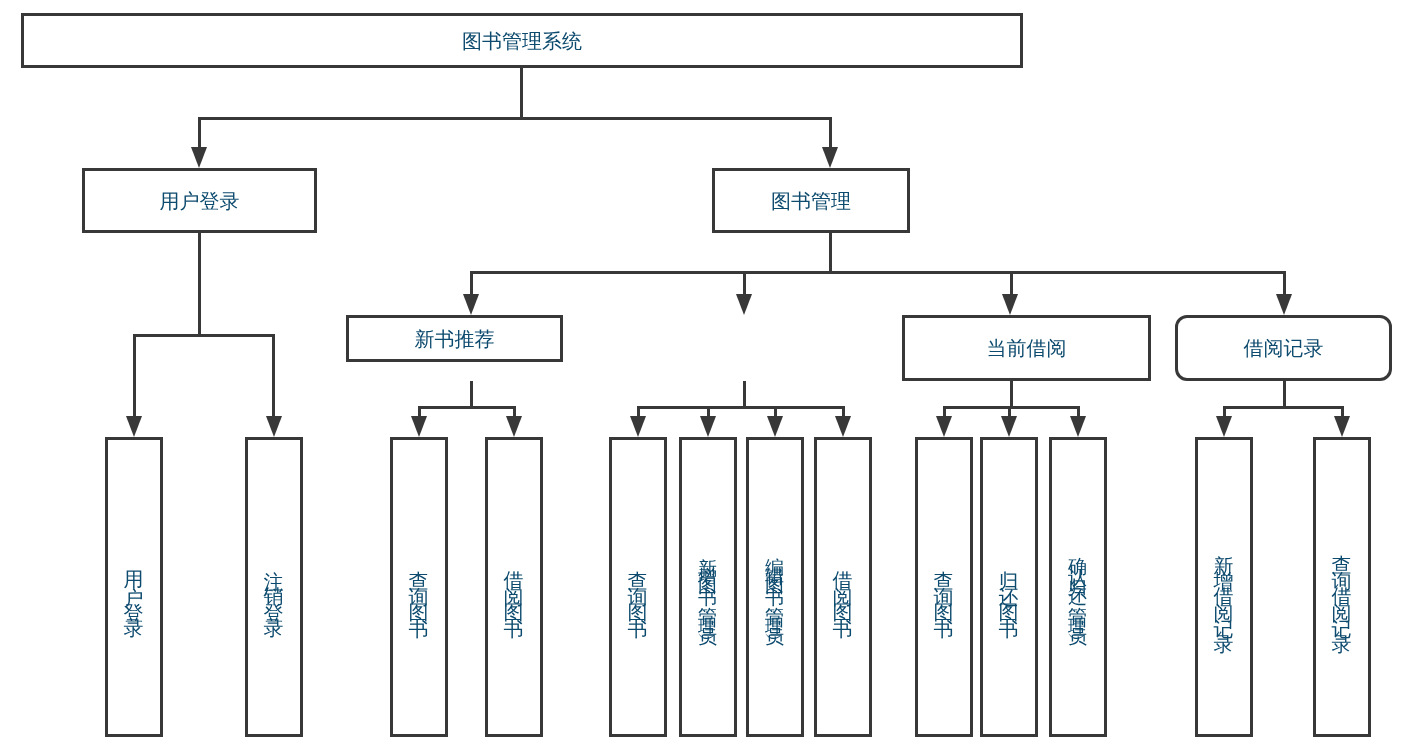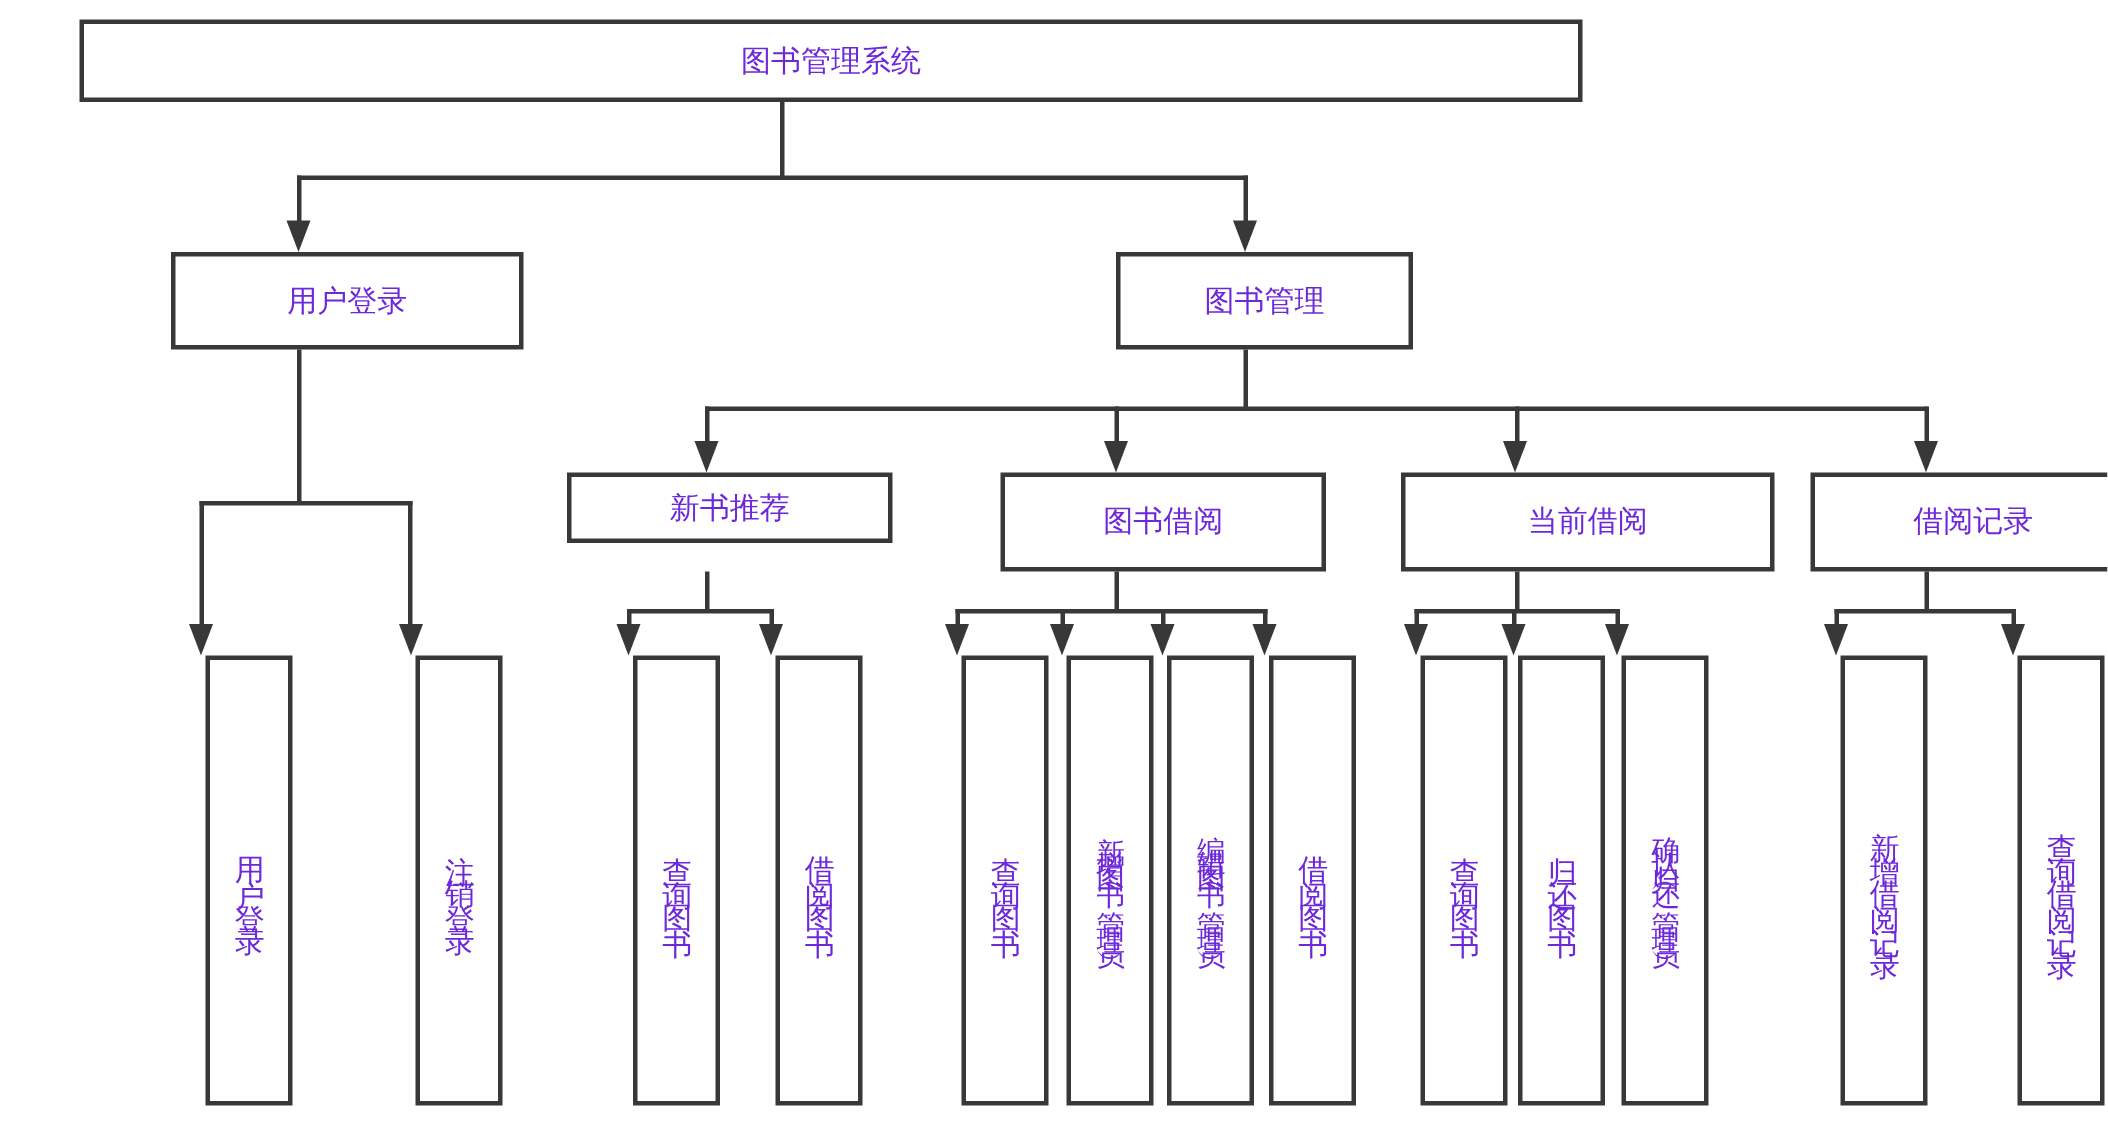--- a/index.html
+++ b/index.html
@@ -2,23 +2,23 @@
 <html><head>
 <meta charset="utf-8">
 <style>
   html,body{margin:0;padding:0;background:#fff;}
   #canvas{
     position:relative;width:1405px;height:747px;background:#fff;overflow:hidden;
     font-family:"Liberation Sans","DejaVu Sans",sans-serif;
   }
   .box{
     position:absolute;box-sizing:border-box;background:#fff;
-    border:3px solid #383838;color:#6d28d9;
+    border:3px solid #383838;color:#0c4a6e;
     display:flex;align-items:center;justify-content:center;
-    font-size:20px;line-height:1;white-space:nowrap;margin-left:32px;
+    font-size:20px;line-height:1;white-space:nowrap;
   }
   .leaf{
     writing-mode:vertical-rl;text-orientation:mixed;
     letter-spacing:16px;white-space:normal;
   }
   .leaf.tight{letter-spacing:10px;font-size:19px;}
   .v{position:absolute;width:3px;background:#383838;}
   .h{position:absolute;height:3px;background:#383838;}
   .arrow{
     position:absolute;width:0;height:0;
@@ -34,23 +34,22 @@
 <body>
 
 <div id="canvas">
 
   <div class="box" style="left:21px;top:13px;width:1002px;height:55px;">图书管理系统</div>
 
   <div class="box" style="left:82px;top:168px;width:235px;height:65px;">用户登录</div>
   <div class="box" style="left:712px;top:168px;width:198px;height:65px;">图书管理</div>
 
   <div class="box" style="left:346px;top:315px;width:217px;height:47px;">新书推荐</div>
-  <div class="box" style="left:635px;top:315px;width:217px;height:66px;">图书借阅</div>
   <div class="box" style="left:902px;top:315px;width:249px;height:66px;">当前借阅</div>
-  <div class="box" style="left:1175px;top:315px;width:217px;height:66px;">借阅记录</div>
+  <div class="box" style="left:1175px;top:315px;width:217px;height:66px;border-radius:12px;">借阅记录</div>
 
   <div class="box leaf" style="left:105px;top:437px;width:58px;height:300px;">用户登录</div>
   <div class="box leaf" style="left:245px;top:437px;width:58px;height:300px;">注销登录</div>
   <div class="box leaf" style="left:390px;top:437px;width:58px;height:300px;">查询图书</div>
   <div class="box leaf" style="left:485px;top:437px;width:58px;height:300px;">借阅图书</div>
   <div class="box leaf" style="left:609px;top:437px;width:58px;height:300px;">查询图书</div>
   <div class="box leaf tight" style="left:679px;top:437px;width:58px;height:300px;">新增图书（管理员）</div>
   <div class="box leaf tight" style="left:746px;top:437px;width:58px;height:300px;">编辑图书（管理员）</div>
   <div class="box leaf" style="left:814px;top:437px;width:58px;height:300px;">借阅图书</div>
   <div class="box leaf" style="left:915px;top:437px;width:58px;height:300px;">查询图书</div>

